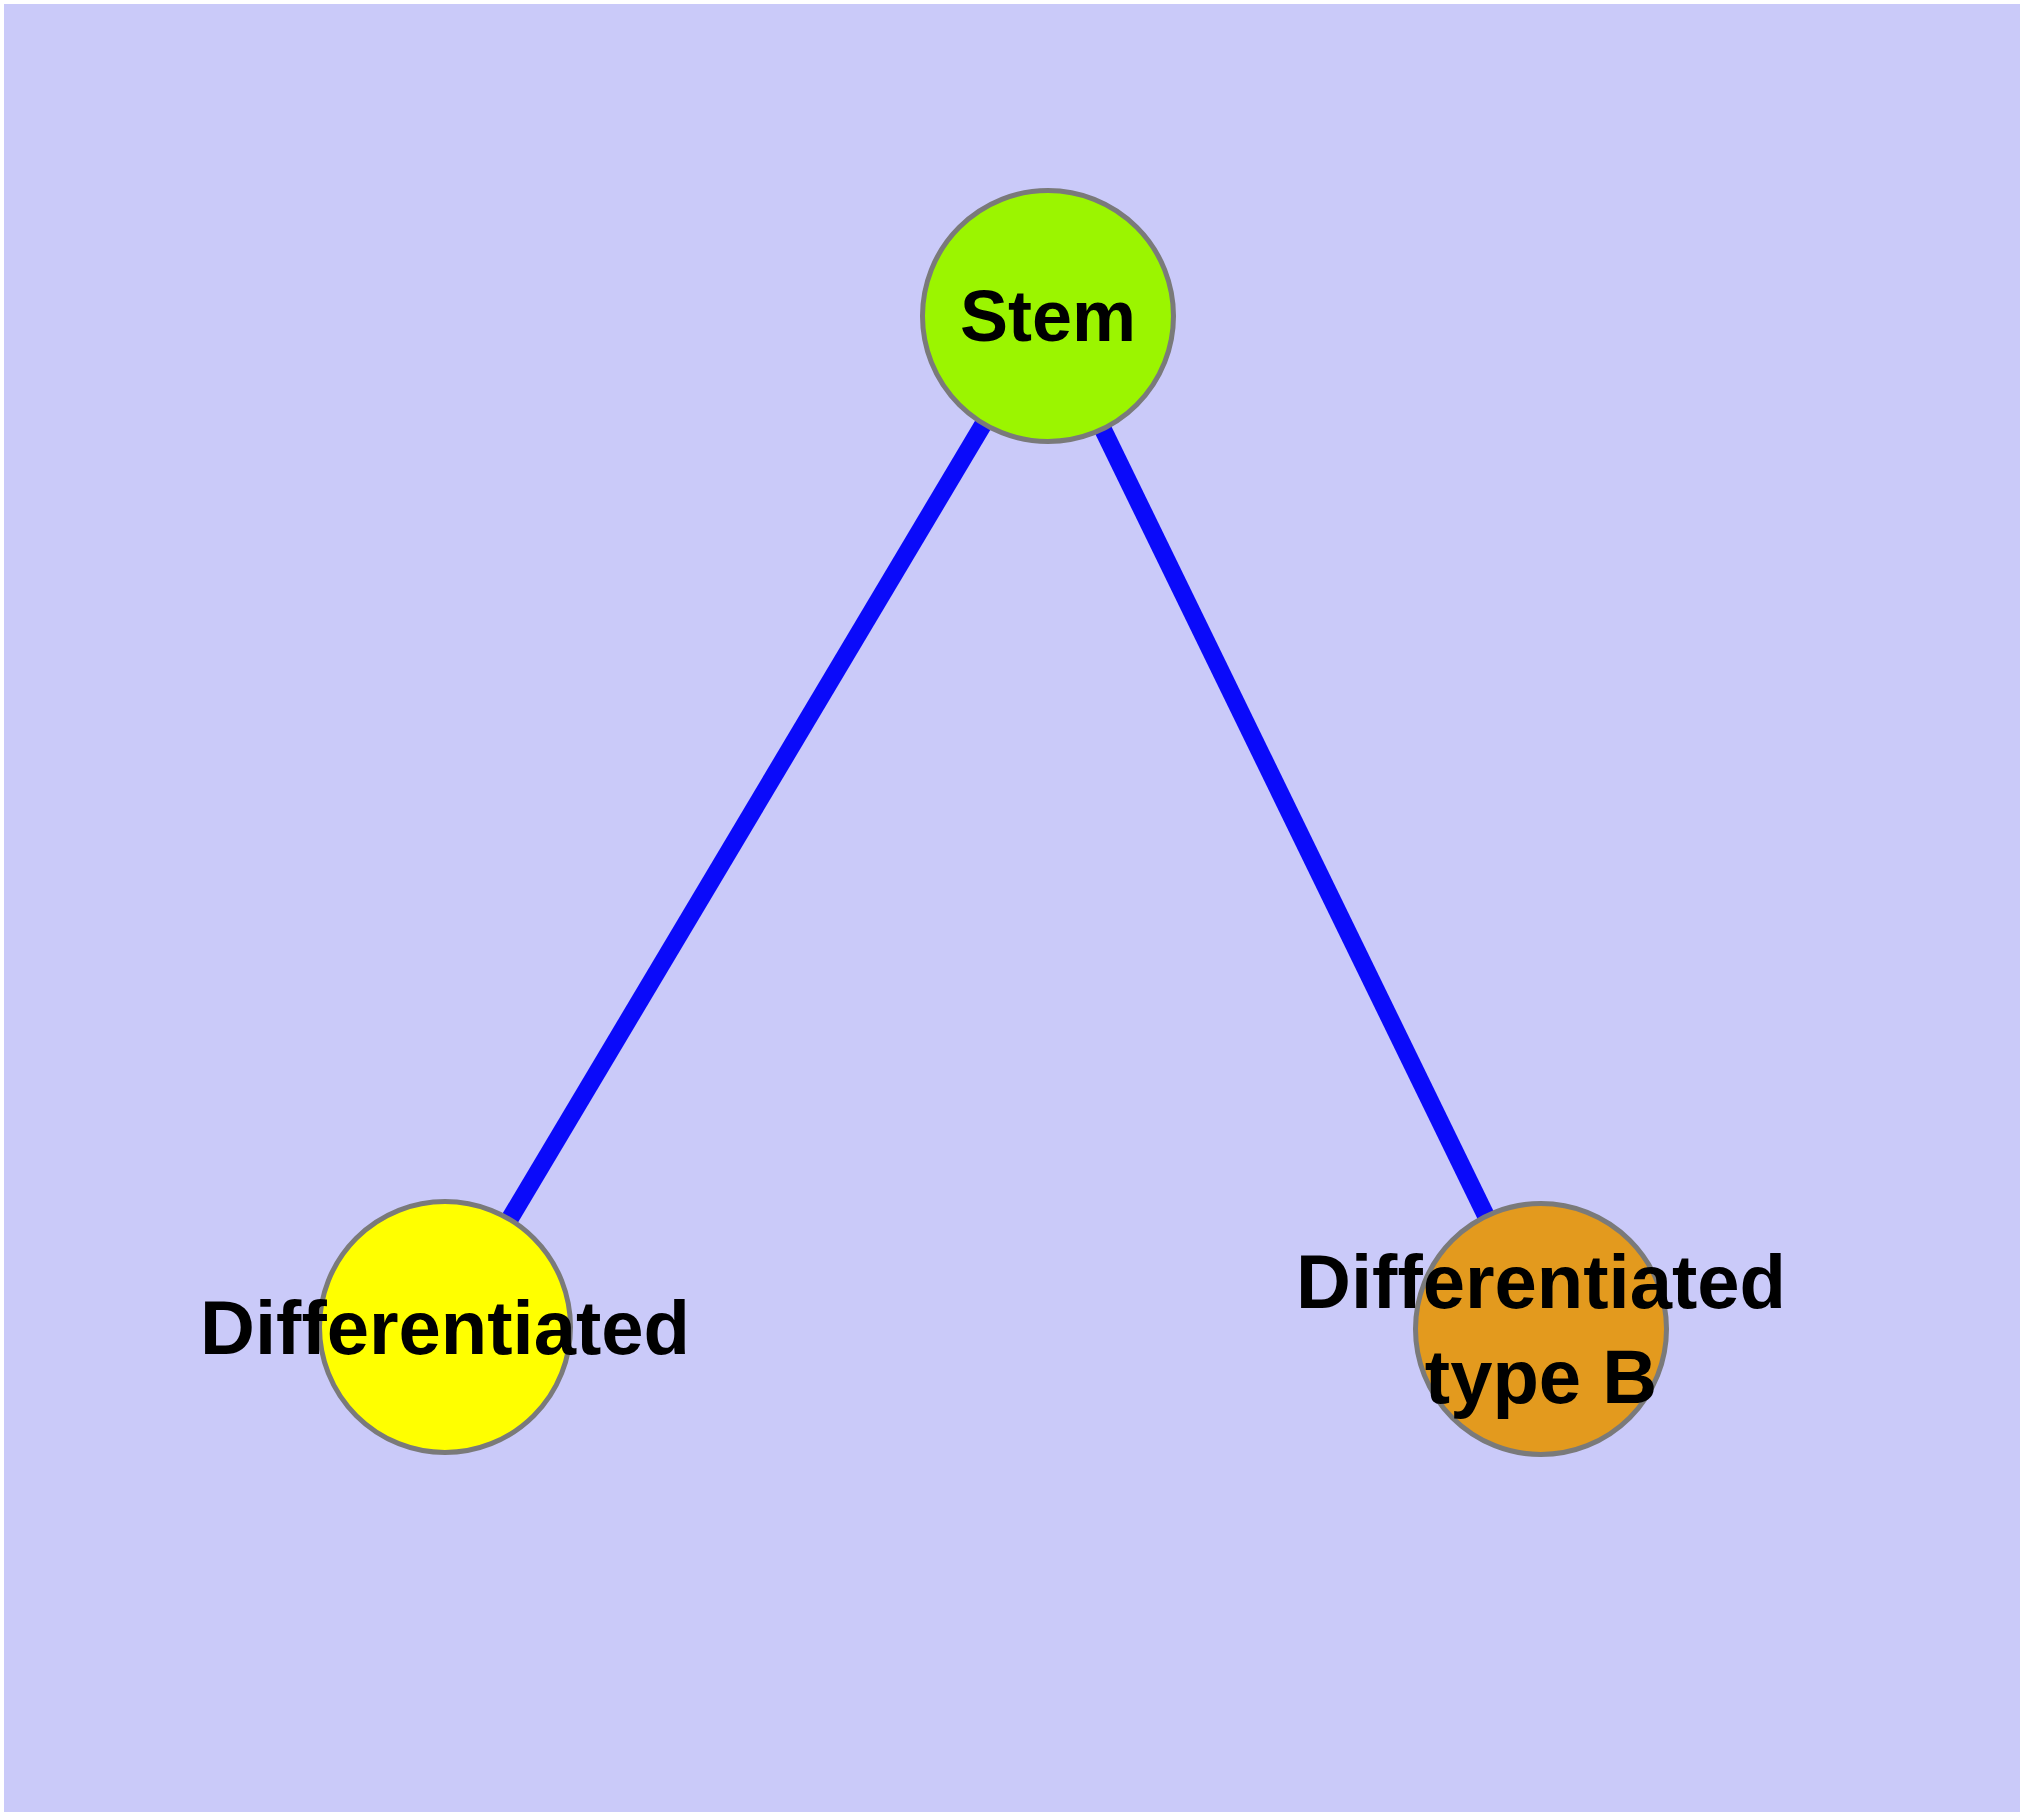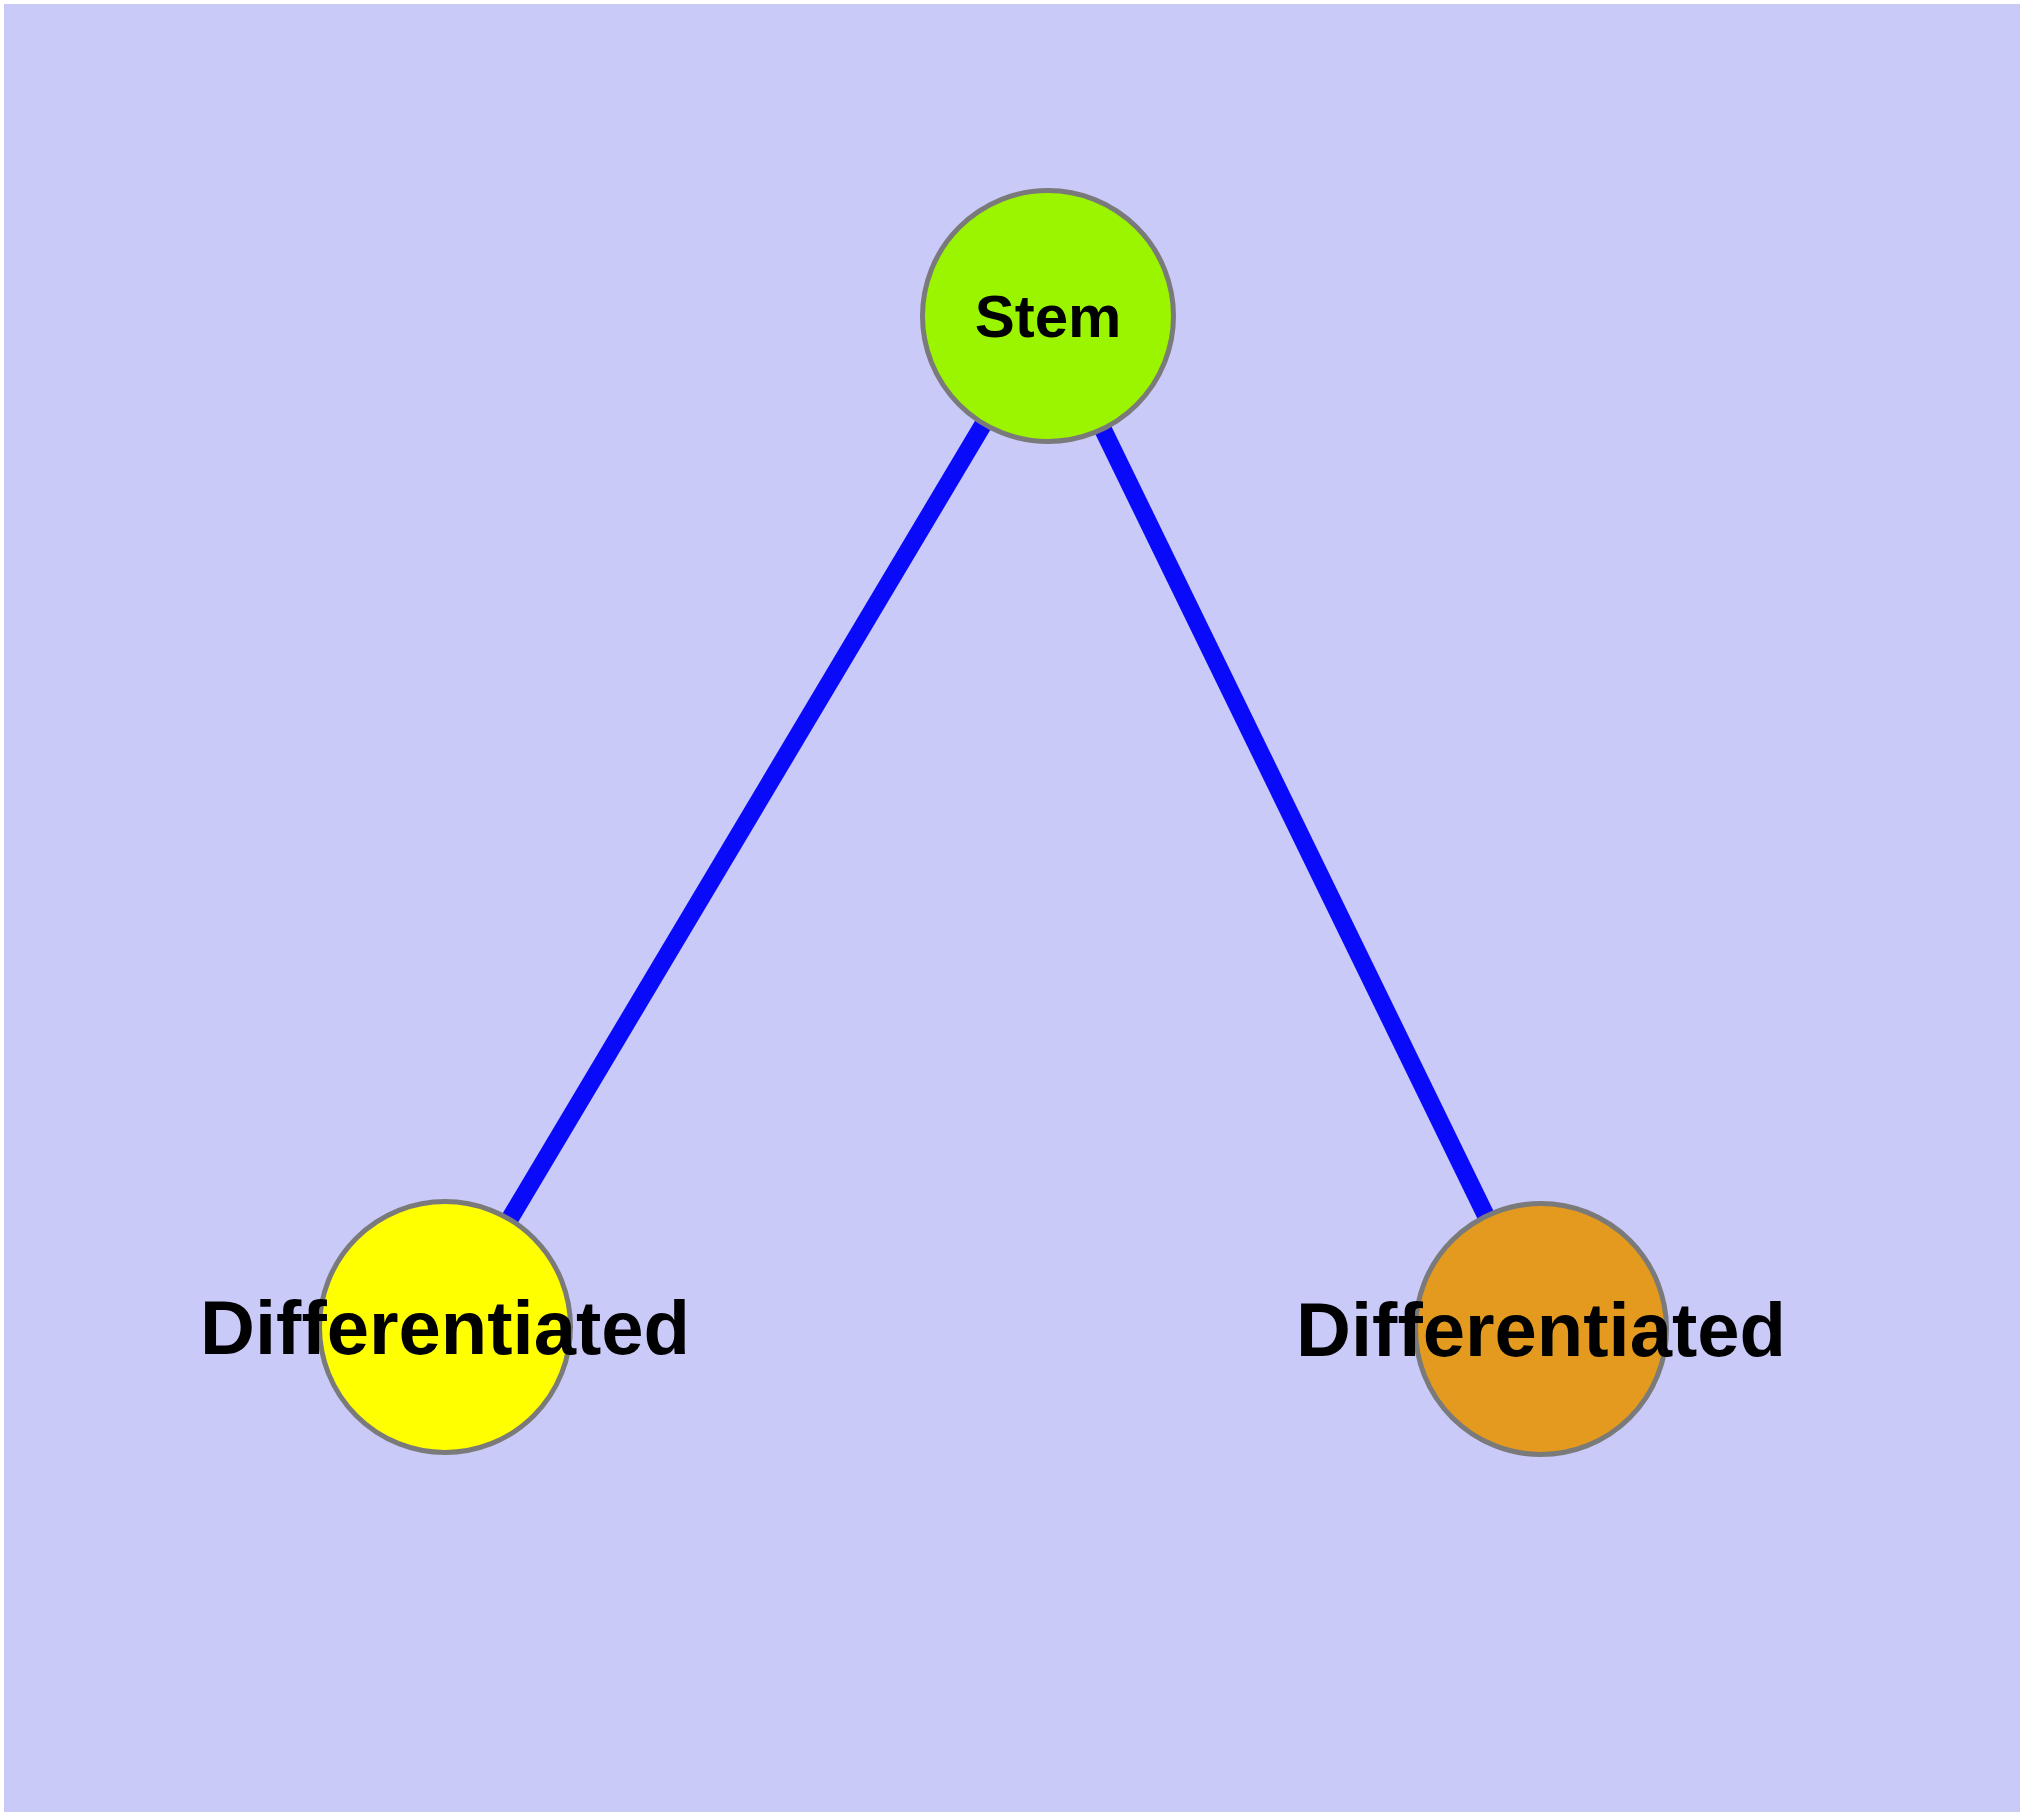--- a/index.html
+++ b/index.html
@@ -54,24 +54,25 @@
 
 <svg class="edges-layer" xmlns="http://www.w3.org/2000/svg" viewBox="0 0 2384 2138" width="2021" height="1812">
   <line x1="1236" y1="373" x2="525" y2="1566" stroke="#0A0AFA" stroke-width="21"></line>
   <line x1="1236" y1="373" x2="1818" y2="1568" stroke="#0A0AFA" stroke-width="21"></line>
 </svg>
 
 <div class="node" style="left: 920px; top: 188px; width: 256px; height: 256px; background: rgb(155, 245, 0); border: 5.1px solid rgb(122, 122, 122);"></div>
 <div class="node" style="left: 317px; top: 1199px; width: 256px; height: 256px; background: rgb(255, 255, 0); border: 5.1px solid rgb(122, 122, 122);"></div>
 <div class="node" style="left: 1413px; top: 1201px; width: 256px; height: 256px; background: rgb(227, 154, 30); border: 5.1px solid rgb(122, 122, 122);"></div>
 
-<div class="node-label" style="left: 1048px; top: 316px; color: rgb(0, 0, 0); font-size: 60px; line-height: 95px;">
+<div class="node-label" style="left: 1048px; top: 316px; color: rgb(0, 0, 0); font-size: 72px; line-height: 95px;">
   <span class="line">Stem</span>
 </div>
 
 <div class="node-label" style="left: 445px; top: 1327px; color: rgb(0, 0, 0); font-size: 76px; line-height: 95px;">
   <span class="line">Differentiated</span>
 </div>
 
 <div class="node-label" style="left: 1541px; top: 1329px; color: rgb(0, 0, 0); font-size: 76px; line-height: 95px;">
   <span class="line">Differentiated</span>
+  <span class="line">type B</span>
 </div>
 
 
 </body></html>

